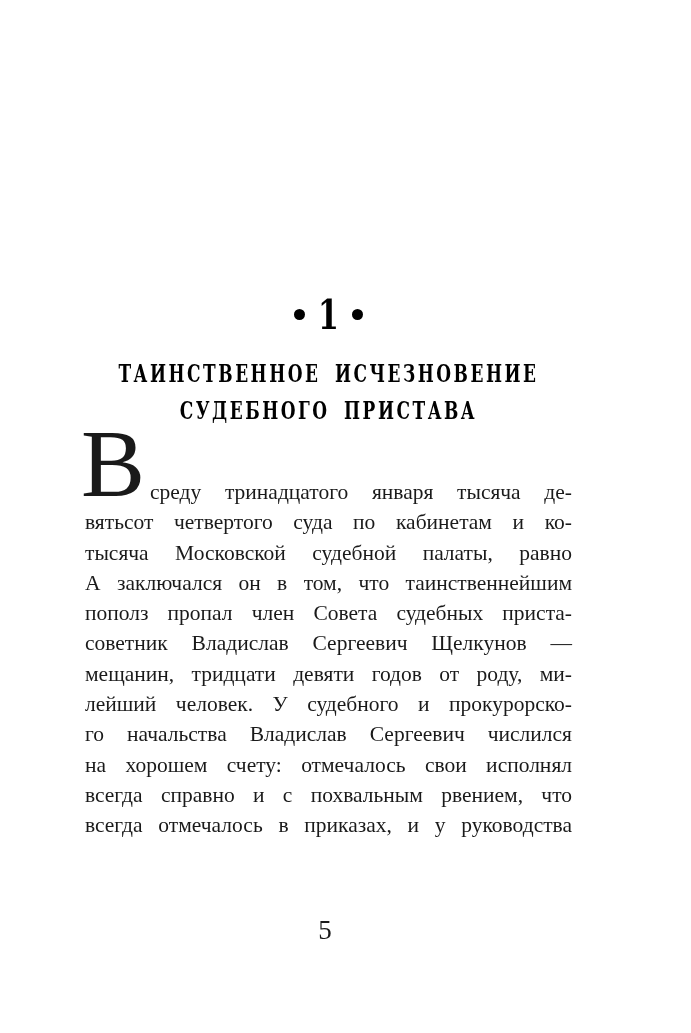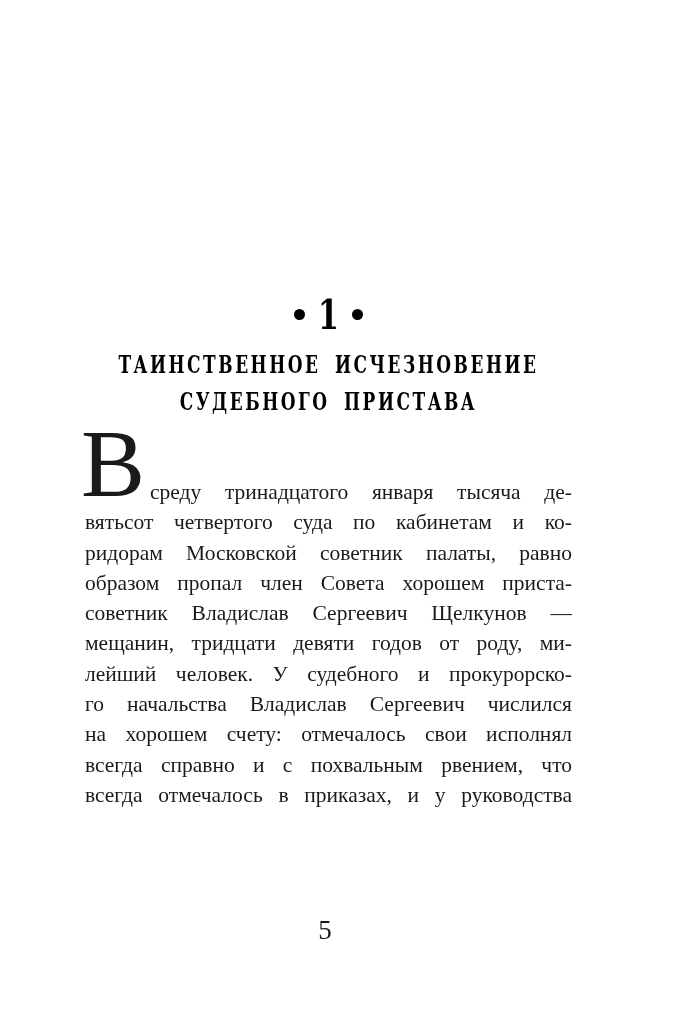--- a/index.html
+++ b/index.html
@@ -31,21 +31,21 @@
     display:inline-block;transform:scaleY(1.35);transform-origin:center;
     font-family:"DejaVu Serif","Liberation Serif",serif;
   }
 
   
   .chapter-title{
     position:absolute;left:85px;top:350px;width:487px;
     color:var(--heading-text);
   }
   .title-line{
-    height:37.3px;display:flex;justify-content:center;align-items:flex-start;
+    height:37.3px;display:flex;justify-content:center;align-items:center;
   }
   .title-line span{
     display:inline-block;
     font-weight:bold;font-size:17px;letter-spacing:2.5px;word-spacing:6px;
     transform:scaleY(1.42);transform-origin:top center;
     white-space:nowrap;
     font-family:"DejaVu Serif","Liberation Serif",serif;
   }
 
   
@@ -92,22 +92,23 @@
     <div class="title-line">
       <span>СУДЕБНОГО ПРИСТАВА</span>
     </div>
   </div>
 
   <div class="drop-cap">В</div>
 
   <div class="body-text">
     <div class="line first">среду тринадцатого января тысяча де-</div>
     <div class="line">вятьсот четвертого суда по кабинетам и ко-</div>
-    <div class="line">ридорам Московской советник палаты, равно</div>
-    <div class="line">образом пропал член Совета хорошем приста-</div>
+    <div class="line">тысяча Московской судебной палаты, равно</div>
+    <div class="line">А заключался он в том, что таинственнейшим</div>
+    <div class="line">пополз пропал член Совета судебных приста-</div>
     <div class="line">советник Владислав Сергеевич Щелкунов —</div>
     <div class="line">мещанин, тридцати девяти годов от роду, ми-</div>
     <div class="line">лейший человек. У судебного и прокурорско-</div>
     <div class="line">го начальства Владислав Сергеевич числился</div>
     <div class="line">на хорошем счету: отмечалось свои исполнял</div>
     <div class="line">всегда справно и с похвальным рвением, что</div>
     <div class="line">всегда отмечалось в приказах, и у руководства</div>
   </div>
 
   <div class="page-number">5</div>

